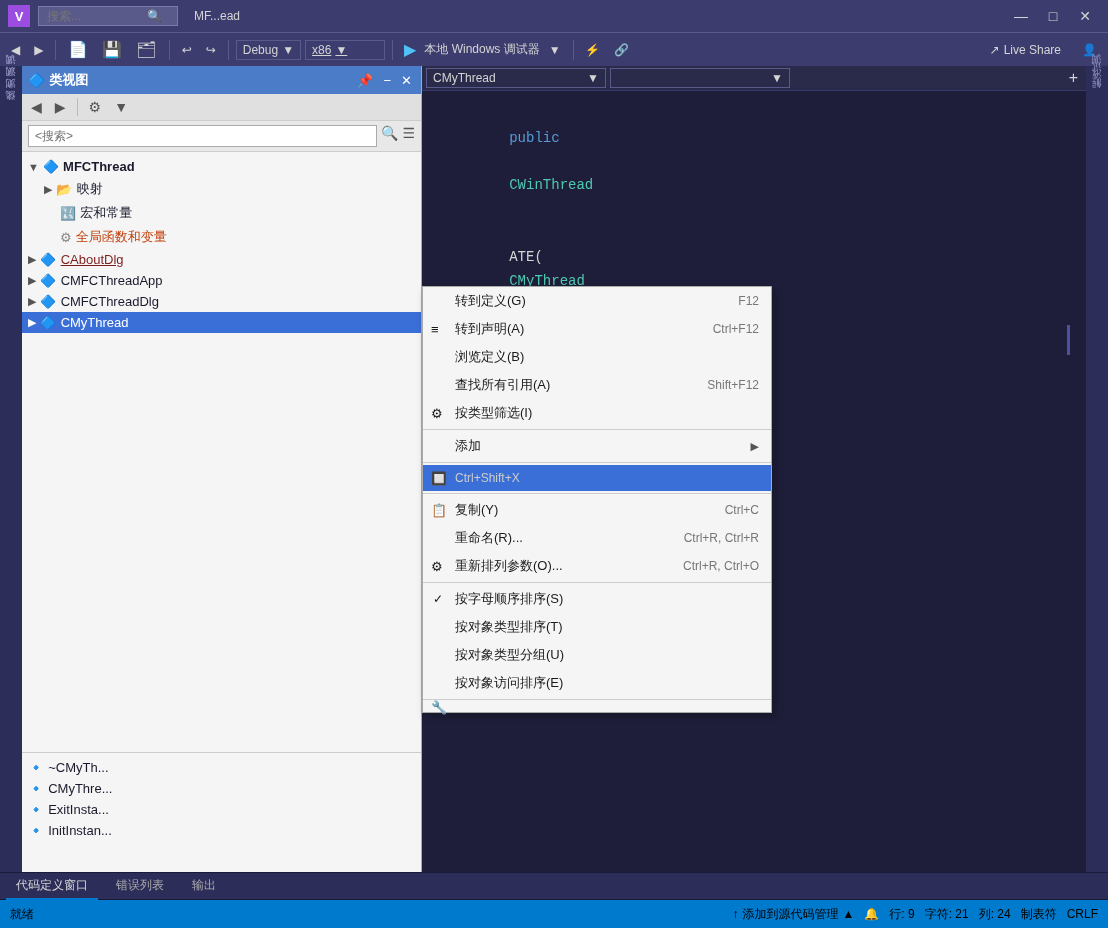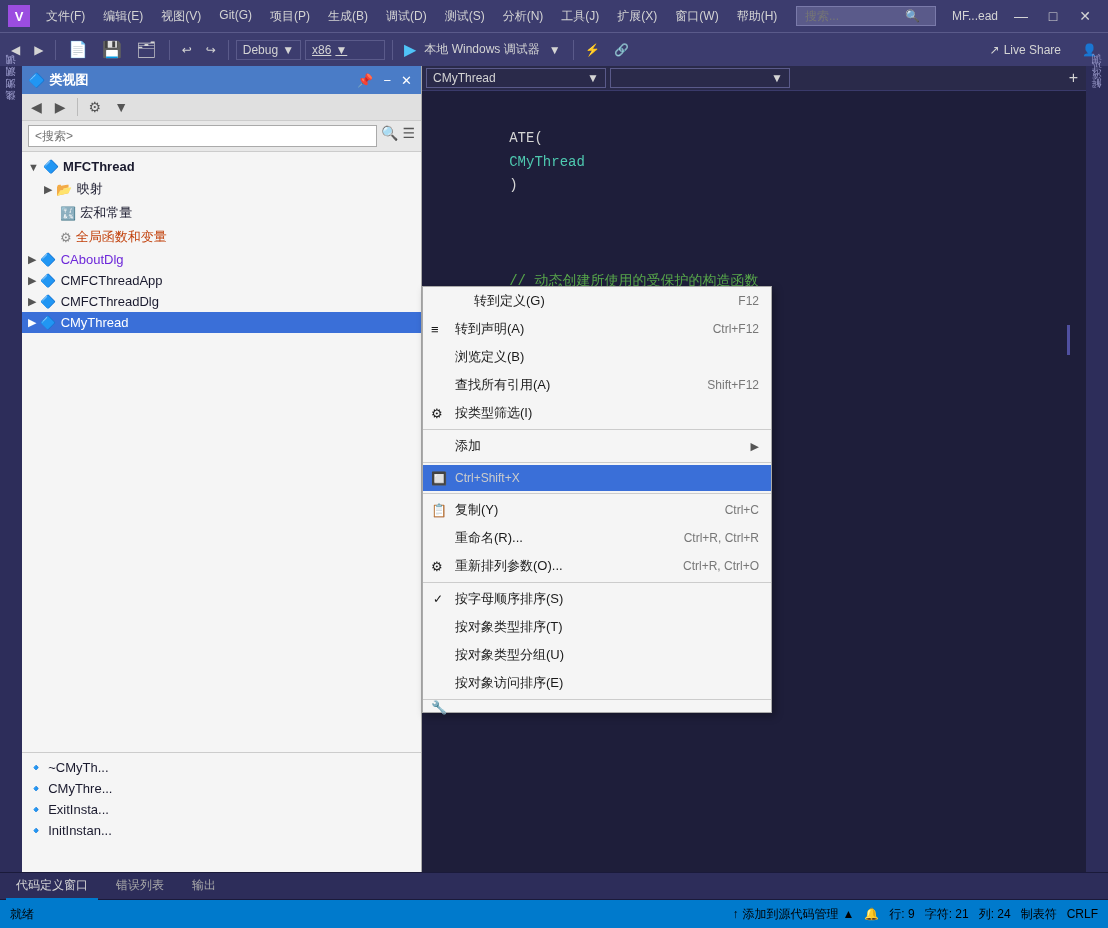--- a/index.html
+++ b/index.html
@@ -65,35 +65,20 @@
 
     
     #context-menu { position: absolute; left: 148px; top: 340px; background: #f5f5f5; border: 1px solid #aaa; box-shadow: 3px 3px 8px rgba(0,0,0,0.3); z-index: 1000; width: 345px; font-size: 13px; }
     .cm-item { display: flex; align-items: center; padding: 5px 20px 5px 36px; color: #1a1a1a; cursor: pointer; position: relative; gap: 8px; }
   </style>
 </head>
 <body>
 
 <div id="title-bar">
   <div class="title-icon" style="background:#9b4de0;color:white;width:22px;height:22px;display:flex;align-items:center;justify-content:center;font-weight:bold;font-size:13px;">V</div>
-  <div class="menu-items">
-    <span class="menu-item">文件(F)</span>
-    <span class="menu-item">编辑(E)</span>
-    <span class="menu-item">视图(V)</span>
-    <span class="menu-item">Git(G)</span>
-    <span class="menu-item">项目(P)</span>
-    <span class="menu-item">生成(B)</span>
-    <span class="menu-item">调试(D)</span>
-    <span class="menu-item">测试(S)</span>
-    <span class="menu-item">分析(N)</span>
-    <span class="menu-item">工具(J)</span>
-    <span class="menu-item">扩展(X)</span>
-    <span class="menu-item">窗口(W)</span>
-    <span class="menu-item">帮助(H)</span>
-  </div>
   <div class="search-box">
     <input type="text" placeholder="搜索..." style="">
     <span>🔍</span>
   </div>
   <span class="title-text">MF...ead</span>
   <div class="window-controls">
     <button class="win-btn">—</button>
     <button class="win-btn">□</button>
     <button class="win-btn close">✕</button>
   </div>
@@ -187,21 +172,21 @@
         <span style="font-size:13px;color:#1a1a2e;">宏和常量</span>
       </div>
       <div class="tree-item" style="padding:3px 6px;display:flex;align-items:center;gap:4px;padding-left:22px;">
         <span style="width:12px;display:inline-block;"></span>
         <span style="color:#888;font-size:13px;">⚙</span>
         <span style="font-size:13px;color:#c2410c;">全局函数和变量</span>
       </div>
       <div class="tree-item" style="padding:3px 6px;display:flex;align-items:center;gap:4px;">
         <span style="color:#555;font-size:11px;">▶</span>
         <span style="color:#4a90d9;font-size:13px;">🔷</span>
-        <span style="font-size:13px;color:#6d28d9;">CAboutDlg</span>
+        <span style="font-size:13px;color:#7f1d1d;text-decoration:underline;">CAboutDlg</span>
       </div>
       <div class="tree-item" style="padding:3px 6px;display:flex;align-items:center;gap:4px;">
         <span style="color:#555;font-size:11px;">▶</span>
         <span style="color:#4a90d9;font-size:13px;">🔷</span>
         <span style="font-size:13px;color:#1a1a2e;">CMFCThreadApp</span>
       </div>
       <div class="tree-item" style="padding:3px 6px;display:flex;align-items:center;gap:4px;">
         <span style="color:#555;font-size:11px;">▶</span>
         <span style="color:#4a90d9;font-size:13px;">🔷</span>
         <span style="font-size:13px;color:#1a1a2e;">CMFCThreadDlg</span>
@@ -244,20 +229,25 @@
         <span></span>
         <span style="margin-left:auto;">▼</span>
       </div>
       <div style="margin-left:auto;display:flex;gap:3px;">
         <button style="background:transparent;border:none;color:#d4d4d4;cursor:pointer;font-size:16px;padding:0 4px;">+</button>
       </div>
     </div>
 
     <div id="code-content" style="flex:1;padding:12px 20px;font-family:'Consolas','Courier New',monospace;font-size:14px;line-height:1.7;color:#d4d4d4;overflow:auto;position:relative;">
       <div class="code-line"></div>
+      <div class="code-line">
+        <span style="color:#569cd6;">public</span>
+        <span style="color:#d4d4d4;"> </span>
+        <span style="color:#4ec9b0;">CWinThread</span>
+      </div>
       <div class="code-line"></div>
       <div class="code-line">
         <span style="color:#d4d4d4;">ATE(</span>
         <span style="color:#4ec9b0;">CMyThread</span>
         <span style="color:#d4d4d4;">)</span>
       </div>
       <div class="code-line"></div>
       <div class="code-line">
         <span style="color:#d4d4d4;">    </span>
         <span style="color:#57a64a;">// 动态创建所使用的受保护的构造函数</span>
@@ -268,21 +258,21 @@
       </div>
       <div class="code-line">
         <span style="color:#d4d4d4;">ance();</span>
       </div>
 
       <div style="position:absolute;right:16px;top:30%;width:3px;height:30px;background:#5050a0;"></div>
     </div>
 
     <div id="context-menu" style="position:absolute;left:0px;top:220px;background:#f5f5f5;border:1px solid #aaa;box-shadow:3px 3px 8px rgba(0,0,0,0.3);z-index:1000;width:350px;font-size:13px;">
 
-      <div class="cm-item" style="display:flex;align-items:center;padding:5px 12px 5px 32px;color:#1a1a1a;cursor:pointer;position:relative;gap:8px;margin-left:19px;">
+      <div class="cm-item" style="display:flex;align-items:center;padding:5px 12px 5px 32px;color:#1a1a1a;cursor:pointer;position:relative;gap:8px;">
         <span style="flex:1;">转到定义(G)</span>
         <span style="color:#777;font-size:12px;">F12</span>
       </div>
       <div class="cm-item" style="display:flex;align-items:center;padding:5px 12px 5px 32px;color:#1a1a1a;cursor:pointer;position:relative;gap:8px;">
         <span style="position:absolute;left:8px;font-size:13px;">≡</span>
         <span style="flex:1;">转到声明(A)</span>
         <span style="color:#777;font-size:12px;">Ctrl+F12</span>
       </div>
       <div class="cm-item" style="display:flex;align-items:center;padding:5px 12px 5px 32px;color:#1a1a1a;cursor:pointer;position:relative;gap:8px;">
         <span style="flex:1;">浏览定义(B)</span>

